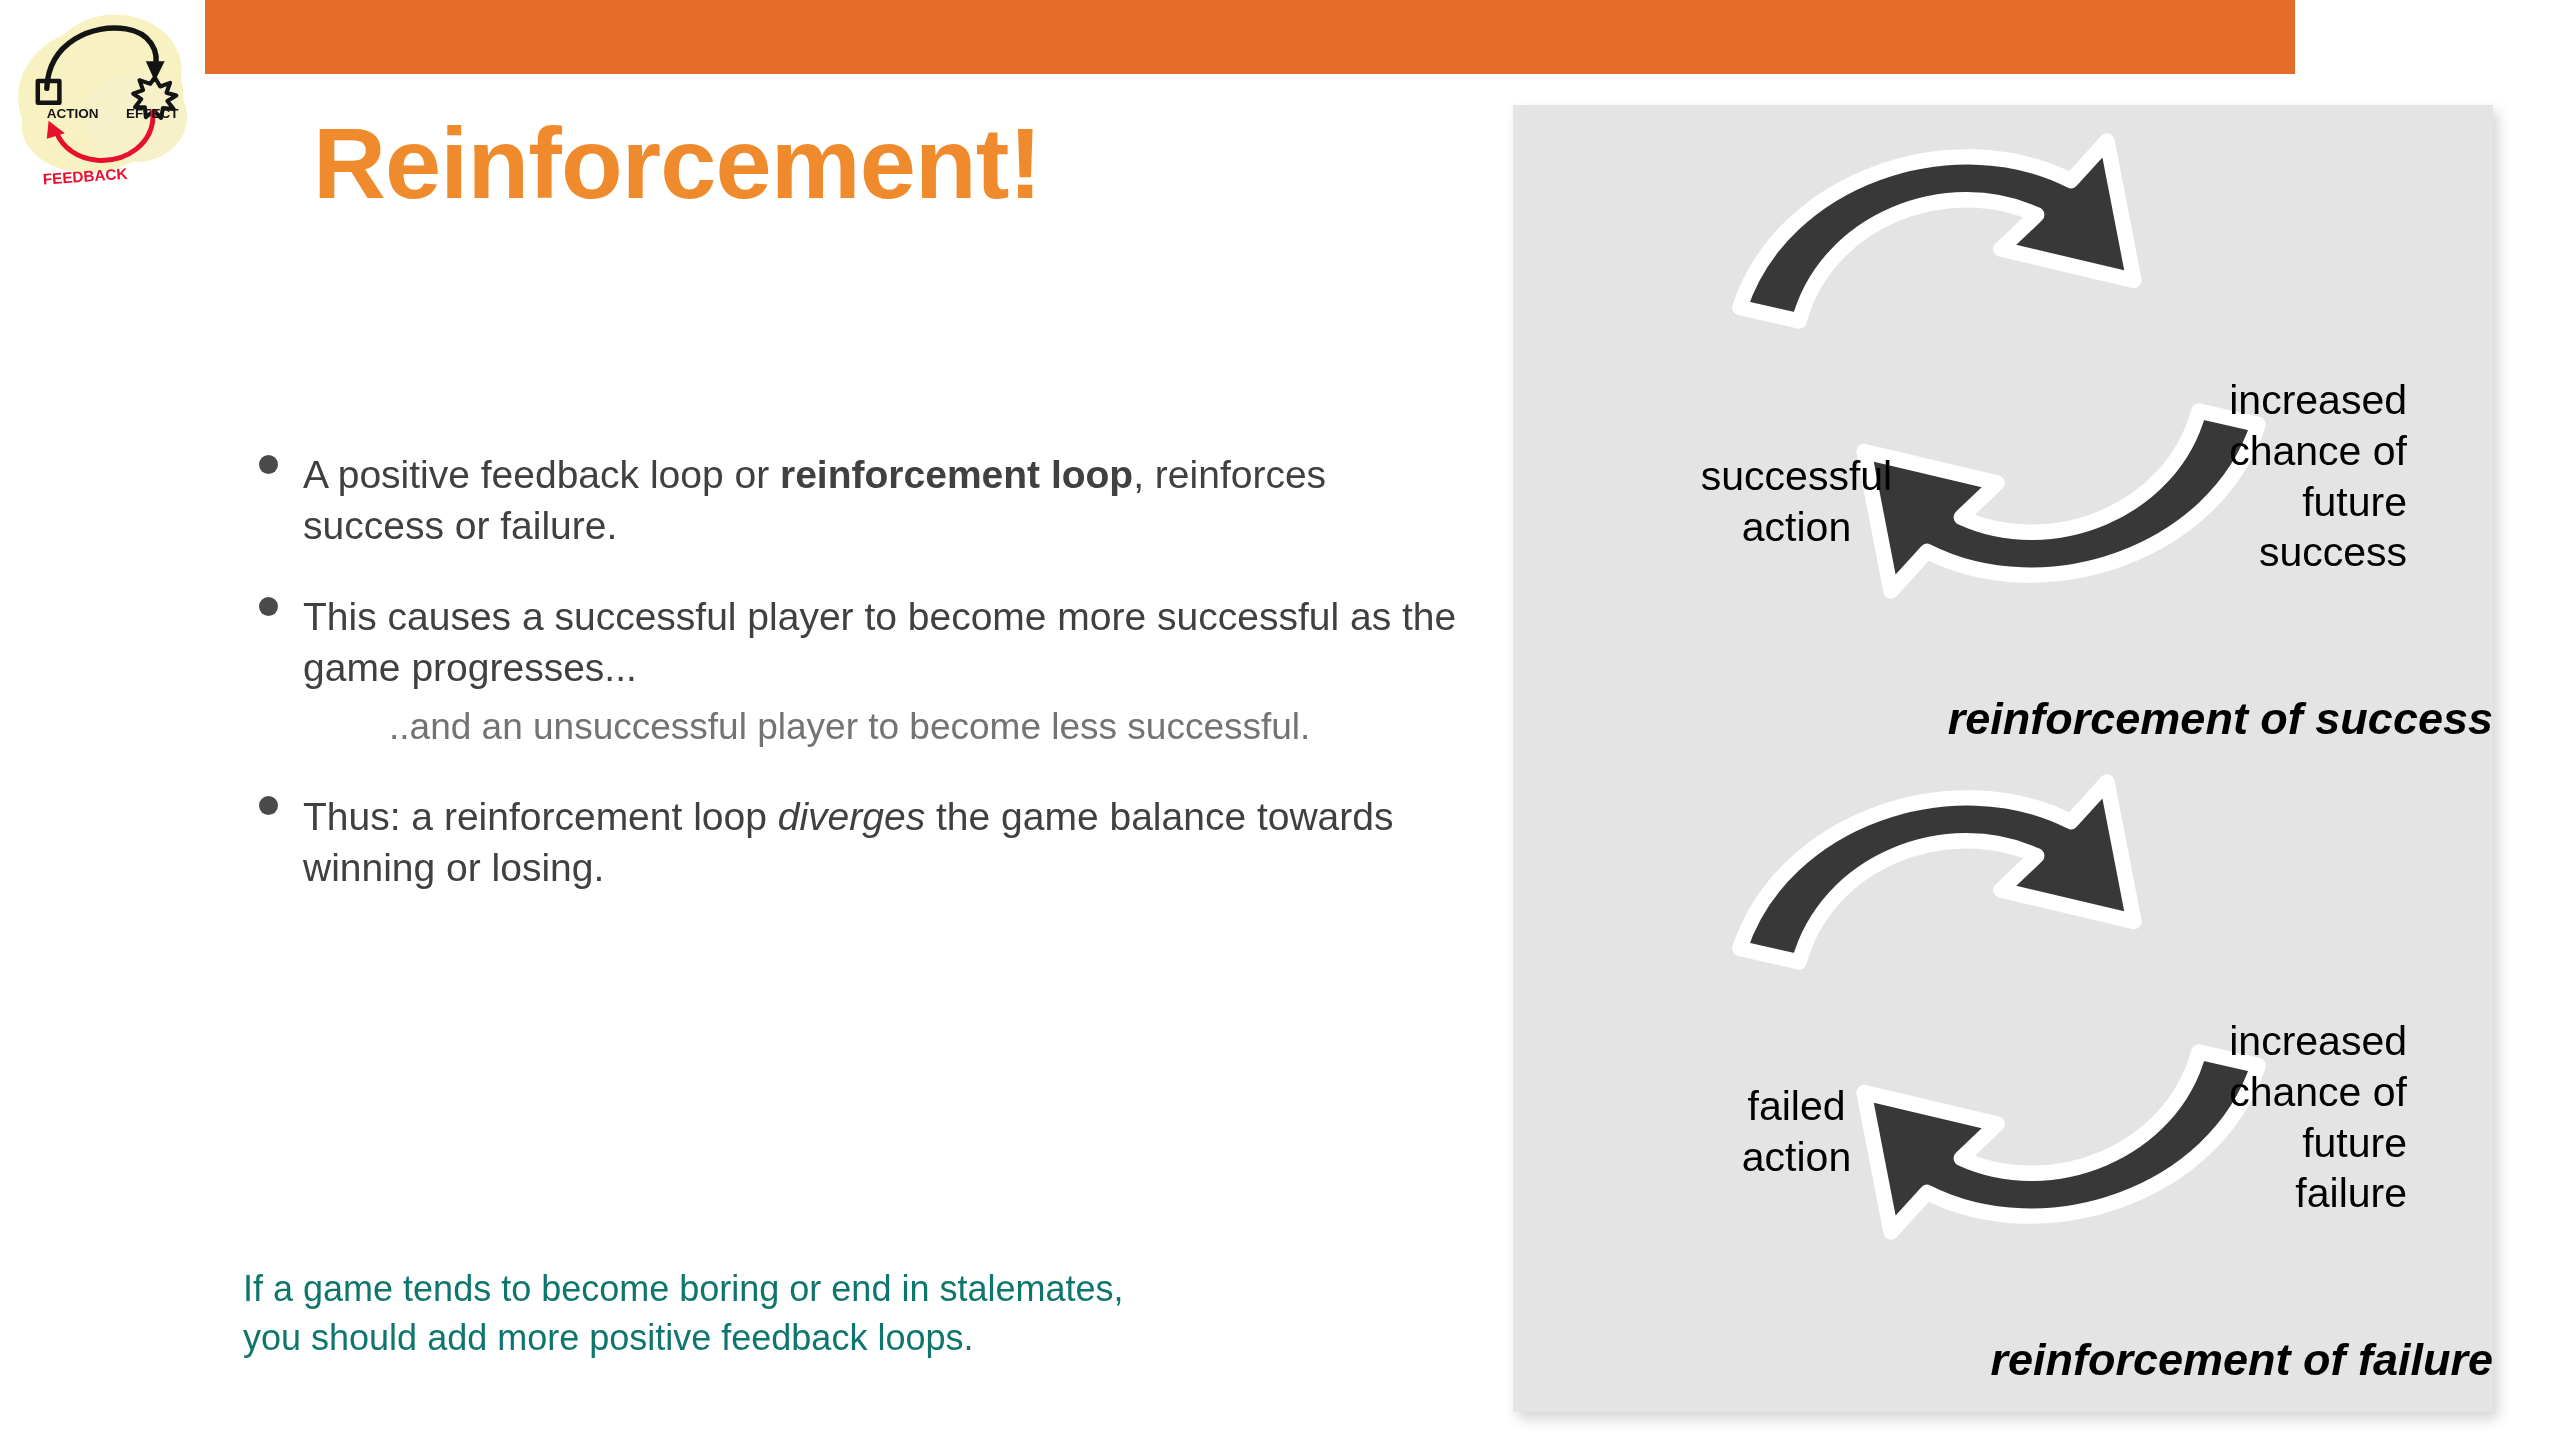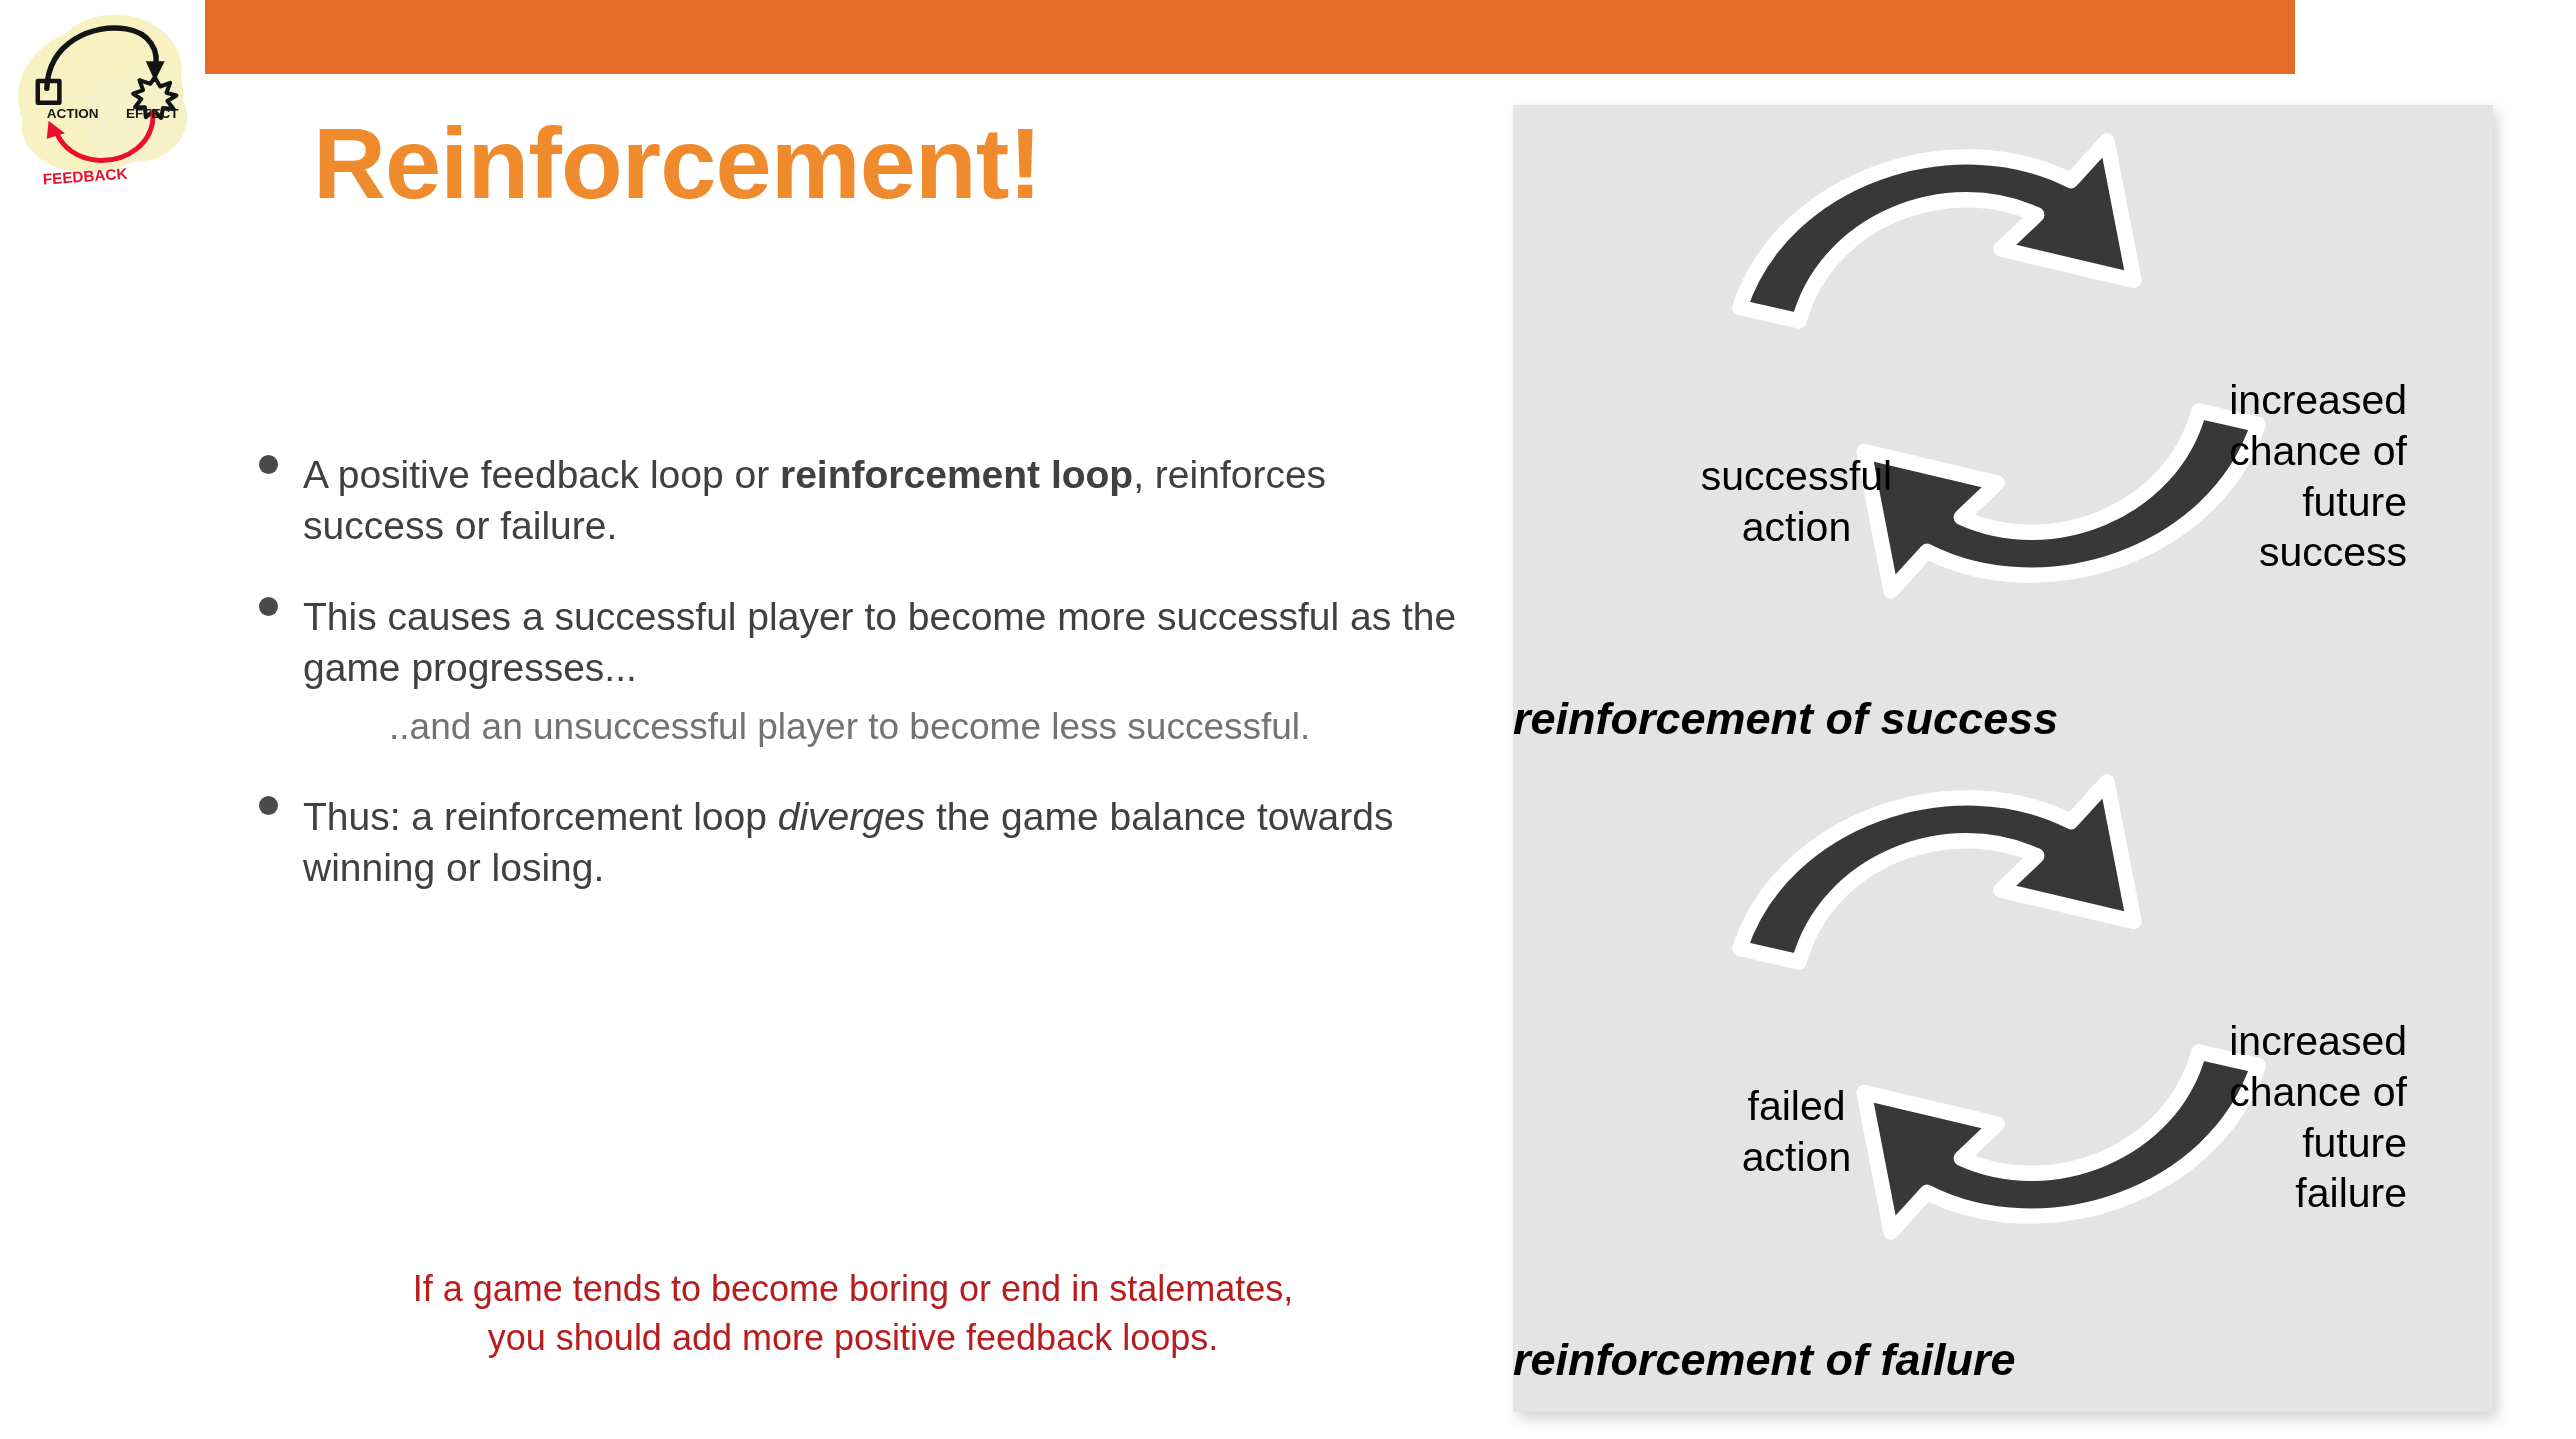--- a/index.html
+++ b/index.html
@@ -84,24 +84,24 @@
     line-height: 1.30;
     color: #737373;
   }
 
   
   #footnote {
     position: absolute;
     left: 243px;
     top: 1265px;
     width: 1220px;
-    text-align: center;
+    text-align: left;
     font-size: 36px;
     line-height: 1.35;
-    color: #b91c1c;
+    color: #0f766e;
   }
 
   
   #diagram-panel {
     position: absolute;
     left: 1513px;
     top: 105px;
     width: 980px;
     height: 1307px;
     background: #E4E4E4;
@@ -130,21 +130,21 @@
     line-height: 1.24;
     color: #000000;
   }
   .label-left  { left: 108px; width: 351px; text-align: center; }
   .label-right { left: 498px; width: 396px; text-align: right; }
 
   .loop-caption {
     position: absolute;
     left: 0;
     width: 980px;
-    text-align: left;
+    text-align: right;
     font-size: 45px;
     font-weight: bold;
     font-style: italic;
     color: #000000;
   }
 </style>
 </head>
 <body>
 
 <div id="header-bar"></div>

